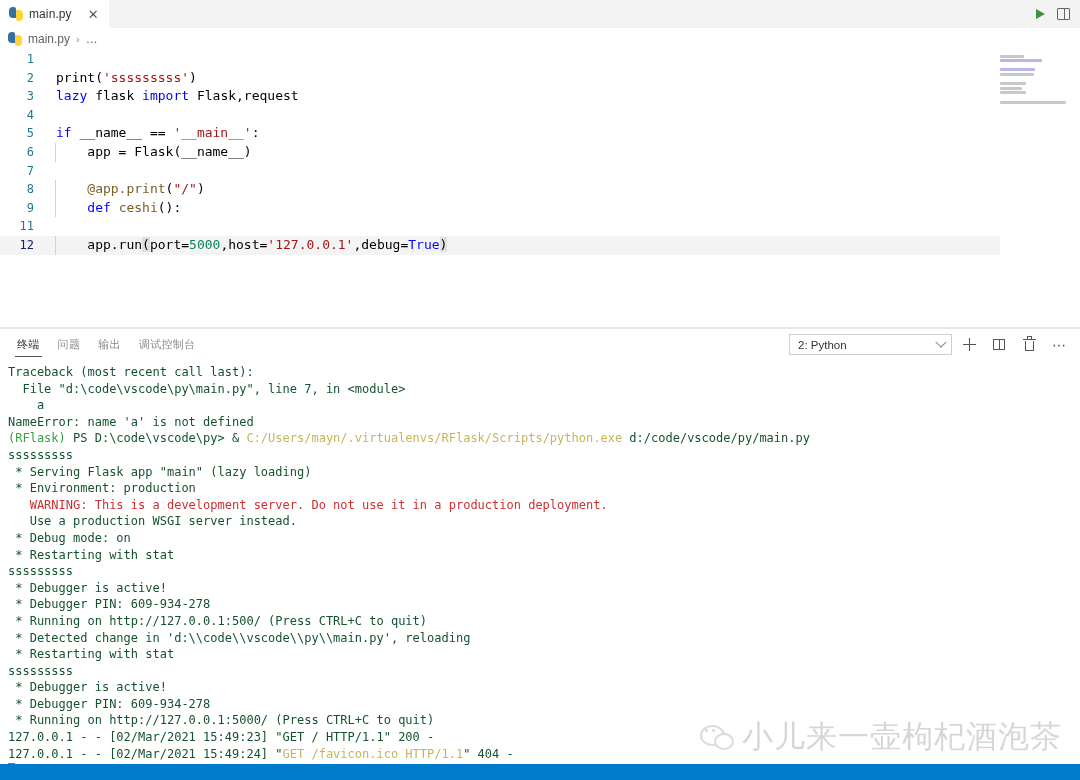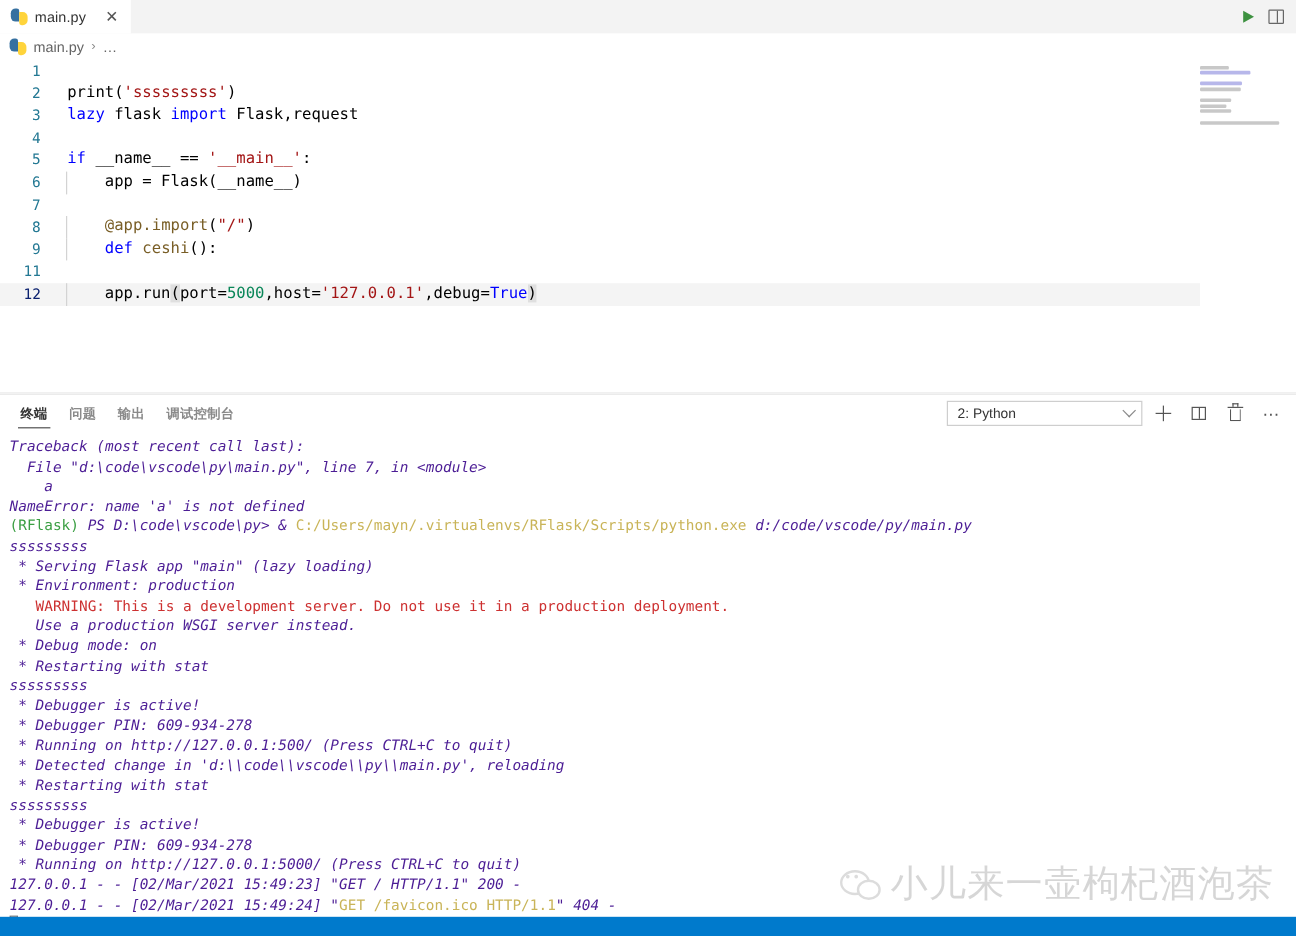--- a/index.html
+++ b/index.html
@@ -320,21 +320,21 @@
     padding: 4px 0 0 8px;
     box-sizing: border-box;
     font-family: "DejaVu Sans Mono", monospace;
     font-size: 12px;
     line-height: 16.6px;
     color: #333333;
     white-space: pre;
     overflow: hidden;
   }
   .t-line { white-space: pre; }
-  .t-default { color: #4c1d95; font-style: italic; }
+  .t-default { color: #14532d; }
   .t-red     { color: #cd3131; }
   .t-green   { color: #3a9e42; }
   .t-yellowl { color: #c9b458; }
   .term-cursor {
     display: inline-block;
     width: 7px; height: 13px;
     border: 1px solid #777;
     box-sizing: border-box;
     vertical-align: -2px;
   }
@@ -429,21 +429,21 @@
 
   <div class="editor">
     <div class="code-area" id="code-area">
         <div class="cline"><span class="lnum">1</span><span class="ctext"></span></div>
         <div class="cline"><span class="lnum">2</span><span class="ctext"><span class="k-plain">print(</span><span class="k-str">'sssssssss'</span><span class="k-plain">)</span></span></div>
         <div class="cline"><span class="lnum">3</span><span class="ctext"><span class="k-kw">lazy</span><span class="k-plain"> flask </span><span class="k-kw">import</span><span class="k-plain"> Flask,request</span></span></div>
         <div class="cline"><span class="lnum">4</span><span class="ctext"></span></div>
         <div class="cline"><span class="lnum">5</span><span class="ctext"><span class="k-kw">if</span><span class="k-plain"> __name__ == </span><span class="k-str">'__main__'</span><span class="k-plain">:</span></span></div>
         <div class="cline"><span class="lnum">6</span><span class="ctext"><span class="guide g1"></span><span class="k-plain">    app = Flask(__name__)</span></span></div>
         <div class="cline"><span class="lnum">7</span><span class="ctext"><span class="guide g1"></span></span></div>
-        <div class="cline"><span class="lnum">8</span><span class="ctext"><span class="guide g1"></span><span class="k-plain">    </span><span class="k-dec">@app.import</span><span class="k-plain">(</span><span class="k-str">"/"</span><span class="k-plain">)</span></span></div>
+        <div class="cline"><span class="lnum">8</span><span class="ctext"><span class="guide g1"></span><span class="k-plain">    </span><span class="k-dec">@app.print</span><span class="k-plain">(</span><span class="k-str">"/"</span><span class="k-plain">)</span></span></div>
         <div class="cline"><span class="lnum">9</span><span class="ctext"><span class="guide g1"></span><span class="k-plain">    </span><span class="k-kw">def</span><span class="k-plain"> </span><span class="k-fn">ceshi</span><span class="k-plain">():</span></span></div>
         <div class="cline"><span class="lnum">11</span><span class="ctext"><span class="guide g1"></span></span></div>
         <div class="cline hl"><span class="lnum cur">12</span><span class="ctext"><span class="guide g1"></span><span class="k-plain">    app.run</span><span class="brk k-plain">(</span><span class="k-plain">port=</span><span class="k-num">5000</span><span class="k-plain">,host=</span><span class="k-str">'127.0.0.1'</span><span class="k-plain">,debug=</span><span class="k-const">True</span><span class="brk k-plain">)</span></span></div>
       </div>
     <div class="minimap" id="minimap">
         <div class="mm-line" style="height: 3px; background: transparent;"></div>
         <div class="mm-line" style="width: 24.3px; background: rgb(154, 154, 154);"></div>
         <div class="mm-line" style="width: 41.85px; background: rgb(123, 123, 216);"></div>
         <div class="mm-line" style="height: 3px; background: transparent;"></div>
         <div class="mm-line" style="width: 35.1px; background: rgb(123, 123, 216);"></div>
@@ -453,21 +453,21 @@
         <div class="mm-line" style="width: 21.6px; background: rgb(154, 154, 154);"></div>
         <div class="mm-line" style="width: 25.65px; background: rgb(154, 154, 154);"></div>
         <div class="mm-line" style="height: 3px; background: transparent;"></div>
         <div class="mm-line" style="width: 66px; background: rgb(154, 154, 154);"></div>
       </div>
     <div class="editor-scroll-shadow"></div>
   </div>
 
   <div class="panel">
     <div class="panel-header">
-      <div id="panel-tabs" style="display:flex;align-items:flex-start;font-weight:bold;">
+      <div id="panel-tabs" style="display:flex;align-items:flex-start;">
           <div class="ptab active">终端</div>
           <div class="ptab">问题</div>
           <div class="ptab">输出</div>
           <div class="ptab">调试控制台</div>
         </div>
       <div class="panel-actions">
         <div class="term-select">
           <span class="sel-val">2: Python</span>
           <span class="chev"></span>
         </div>

